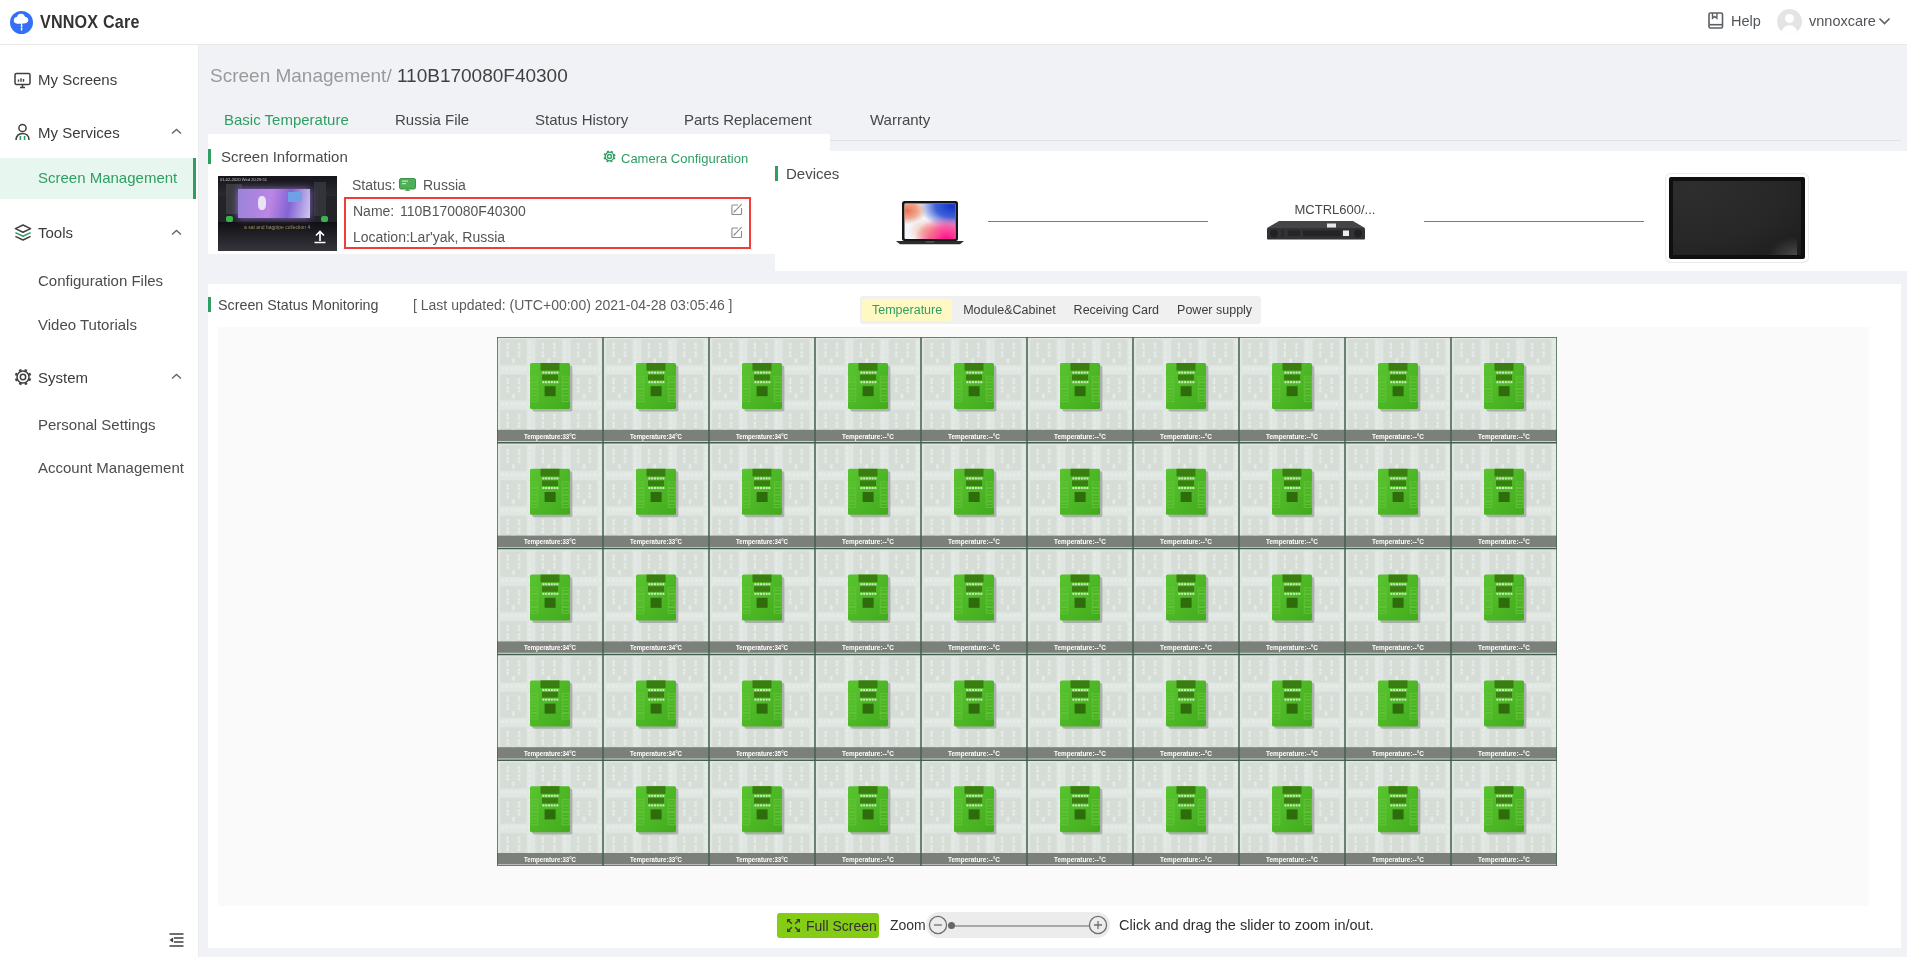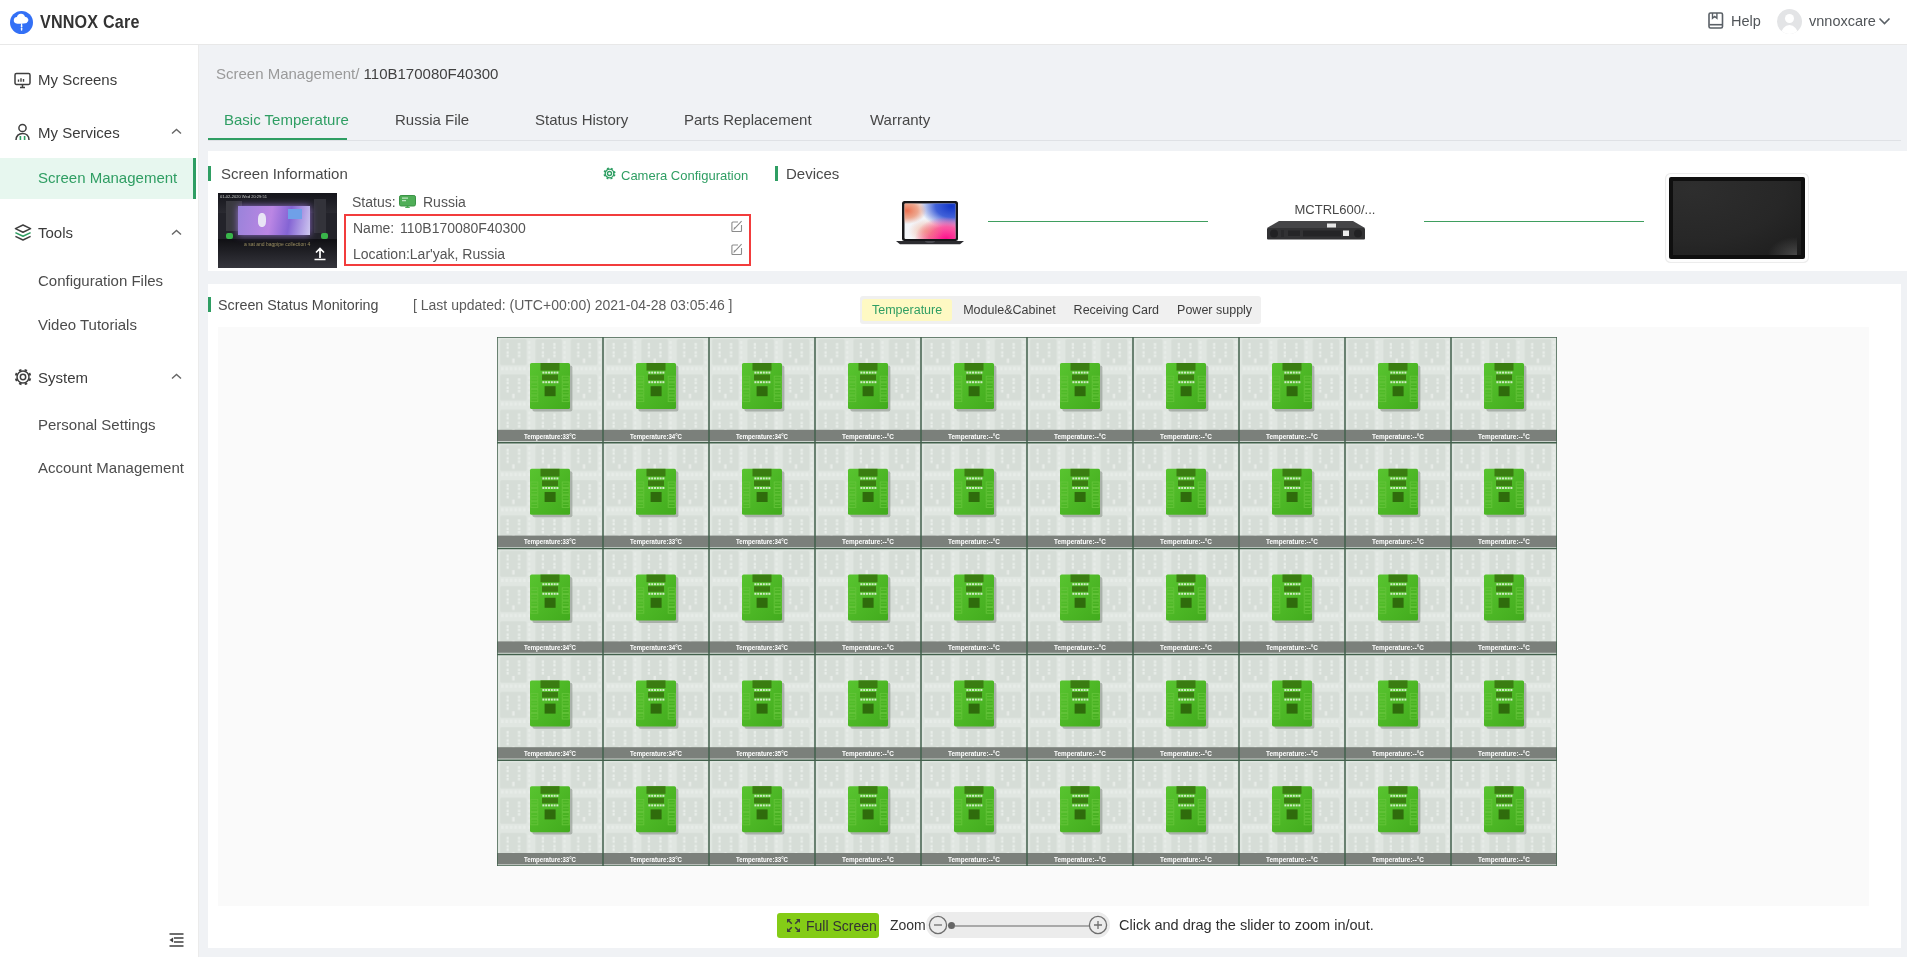--- a/index.html
+++ b/index.html
@@ -80,29 +80,29 @@
       </svg>
 
  <div class="abs" style="left:38px;top:371px;font-size:15px;color:#4c4c4c;">Personal Settings</div>
  <div class="abs" style="left:38px;top:414px;font-size:15px;color:#4c4c4c;">Account Management</div>
 
  <svg class="abs" style="left:169px;top:888px;" width="15" height="14" viewBox="0 0 15 14">
   <path d="M0.5 1 h14 M5 5 h9.5 M5 9 h9.5 M0.5 13 h14" stroke="#3f3f3f" stroke-width="1.6"></path>
   <path d="M0.5 7 l3.6-2.6 v5.2z" fill="#3f3f3f"></path>
  </svg>
 </div>
-<div class="abs" style="left:216px;top:65px;font-size:15px;color:#9a9a9a;">Screen Management/ <span style="color:#414141;">110B170080F40300</span></div>
+<div class="abs" style="left:210px;top:65px;font-size:19px;color:#9a9a9a;">Screen Management/ <span style="color:#414141;">110B170080F40300</span></div>
 <div class="abs" style="left:208px;top:140px;width:1693px;height:1px;background:#dfe1e5;"></div>
 <div class="abs" style="left:224px;top:111px;font-size:15px;color:#2f9e63;">Basic Temperature</div>
 <div class="abs" style="left:208px;top:138px;width:139px;height:2px;background:#2f9e63;"></div>
 <div class="abs" style="left:395px;top:111px;font-size:15px;color:#474747;">Russia File</div>
 <div class="abs" style="left:535px;top:111px;font-size:15px;color:#474747;">Status History</div>
 <div class="abs" style="left:684px;top:111px;font-size:15px;color:#474747;">Parts Replacement</div>
 <div class="abs" style="left:870px;top:111px;font-size:15px;color:#474747;">Warranty</div>
-<div class="panel" style="left:208px;top:151px;width:622px;height:120px;">
+<div class="panel" style="left:208px;top:134px;width:622px;height:120px;">
  <div class="gbar" style="left:0;top:15px;"></div>
  <div class="abs ptitle" style="left:13px;top:14px;">Screen Information</div>
  <svg class="abs" style="left:395px;top:16px;" width="13" height="13" viewBox="0 0 18 18">
   <circle cx="9" cy="9" r="2.8" fill="none" stroke="#2f9e63" stroke-width="1.9"></circle>
   <circle cx="9" cy="9" r="6" fill="none" stroke="#2f9e63" stroke-width="1.9"></circle>
   <circle cx="9" cy="9" r="7.3" fill="none" stroke="#2f9e63" stroke-width="2.2" stroke-dasharray="2.55 3.18" transform="rotate(11 9 9)"></circle>
  </svg>
  <div class="abs" style="left:413px;top:17px;font-size:13px;color:#2f9e63;white-space:nowrap;">Camera Configuration</div>
 
  <div class="abs" style="left:10px;top:42px;width:119px;height:75px;background:#23232a;overflow:hidden;">

